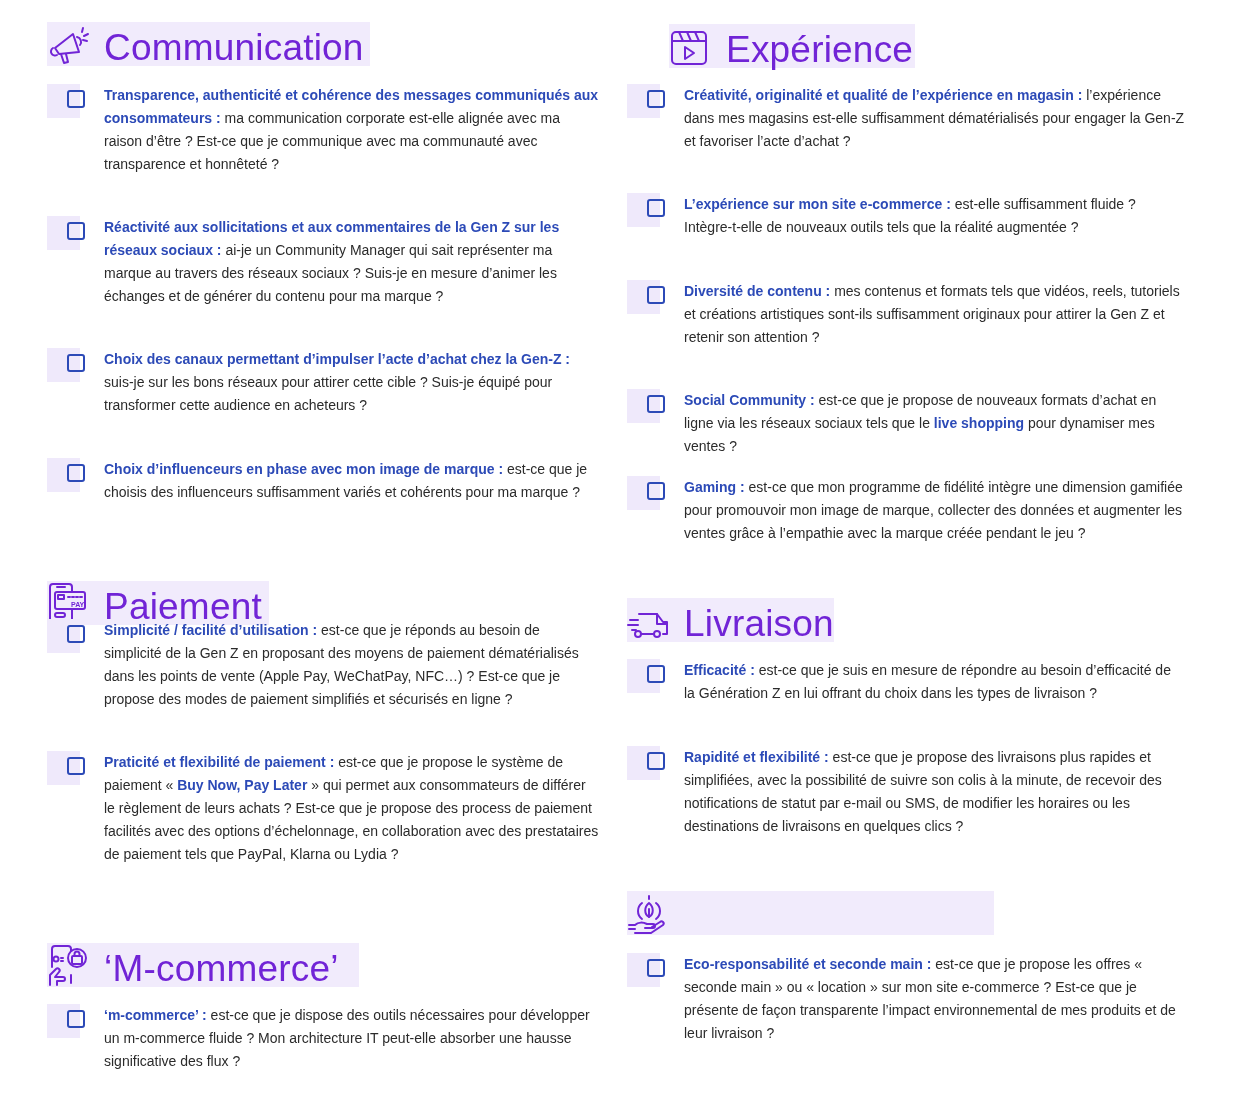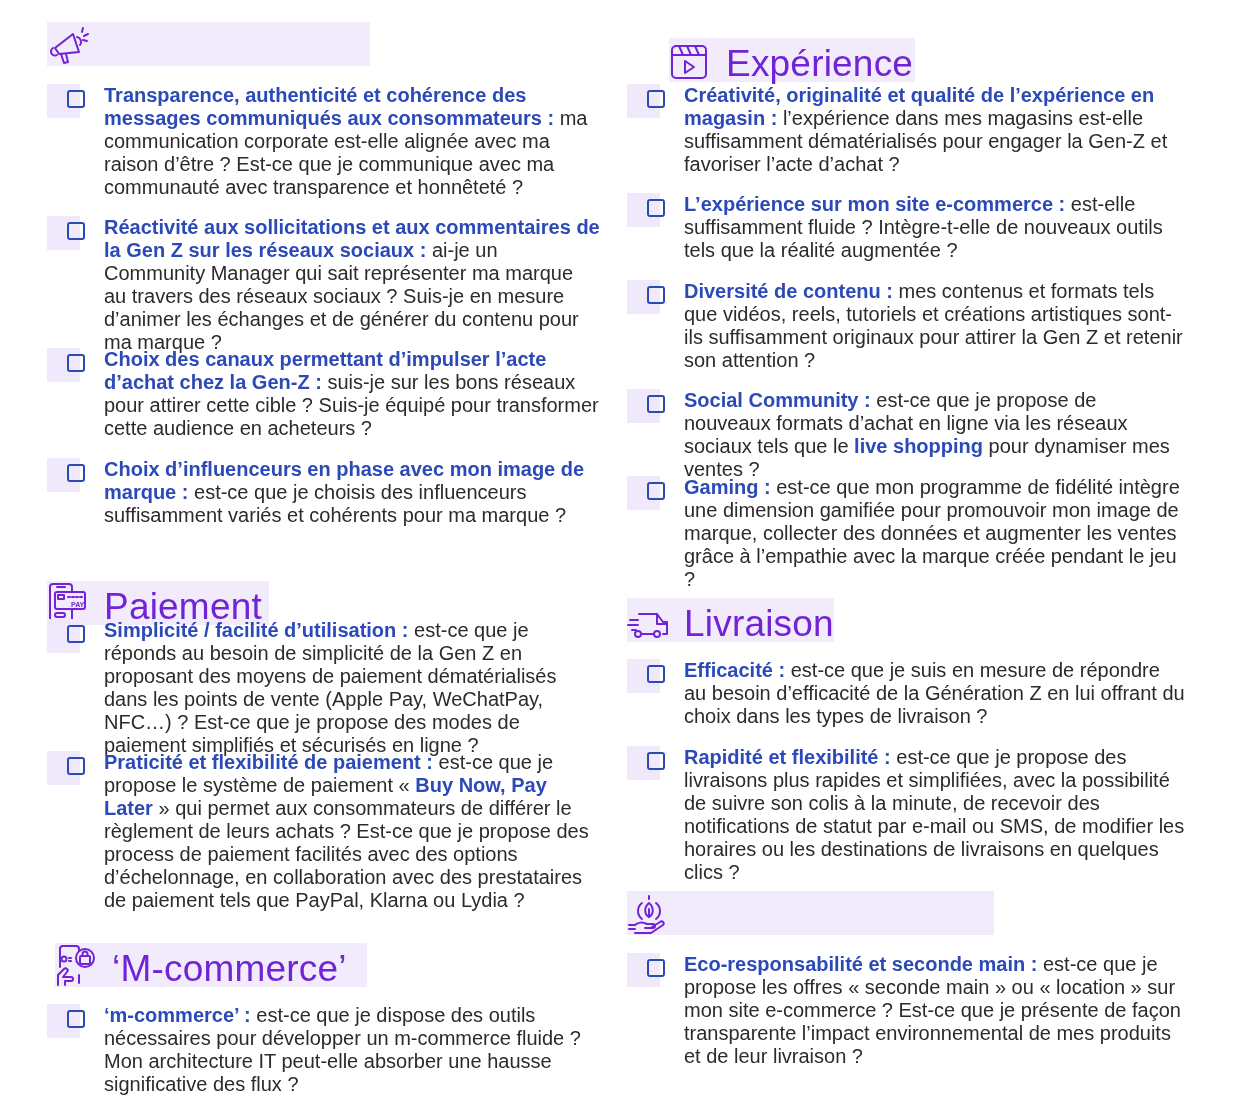--- a/index.html
+++ b/index.html
@@ -35,21 +35,21 @@
     position: absolute; left: 0; top: 0; width: 33px; height: 34px;
     background: #efe9fb;
   }
   .checkbox {
     position: absolute; left: 20px; top: 6px; width: 18px; height: 18px;
     border: 2.5px solid #2c4ab7; border-radius: 3px; background: transparent;
     box-sizing: border-box; cursor: pointer;
   }
   .item-text {
     position: absolute; left: 57px; top: 0; right: 12px;
-    font-size: 20px; line-height: 23px; color: #2b2b2b;
+    font-size: 14px; line-height: 23px; color: #2b2b2b;
   }
   .item-text b { color: #2c4ab7; font-weight: bold; }
 </style>
 </head>
 <body>
 
 <div class="col col-left">
 
   <div class="section" style="top:22px;">
     <div class="section-header">
@@ -58,20 +58,21 @@
         <svg viewBox="0 0 44 44" fill="none" stroke="#7124d6" stroke-width="2" stroke-linecap="round" stroke-linejoin="round">
           <path d="M8 24 L26 10 L32 28 L12 30 Z"></path>
           <path d="M6 24 a4 4 0 0 0 4 7"></path>
           <path d="M14 30 l3 9 l4 -1 l-2 -8"></path>
           <path d="M30 13 a5 5 0 0 1 3 8"></path>
           <path d="M36 4 l-1 4"></path>
             <path d="M41 10 l-4 2"></path>
             <path d="M40 17 l-4 -1"></path>
         </svg>
       </div>
+      <div class="section-title">Communication</div>
     </div>
   </div>
 
   <div class="item" style="top:84px;">
     <div class="check-bg"></div>
     <div class="checkbox"></div>
     <div class="item-text"><b>Transparence, authenticité et cohérence des messages communiqués aux consommateurs :</b><span> ma communication corporate est-elle alignée avec ma raison d’être ? Est-ce que je communique avec ma communauté avec transparence et honnêteté ?</span></div>
   </div>
 
   <div class="item" style="top:216px;">
@@ -115,21 +116,21 @@
     <div class="checkbox"></div>
     <div class="item-text"><b>Simplicité / facilité d’utilisation :</b><span> est-ce que je réponds au besoin de simplicité de la Gen Z en proposant des moyens de paiement dématérialisés dans les points de vente (Apple Pay, WeChatPay, NFC…) ? Est-ce que je propose des modes de paiement simplifiés et sécurisés en ligne ?</span></div>
   </div>
 
   <div class="item" style="top:751px;">
     <div class="check-bg"></div>
     <div class="checkbox"></div>
     <div class="item-text"><b>Praticité et flexibilité de paiement :</b><span> est-ce que je propose le système de paiement « </span><b>Buy Now, Pay Later</b><span> » qui permet aux consommateurs de différer le règlement de leurs achats ? Est-ce que je propose des process de paiement facilités avec des options d’échelonnage, en collaboration avec des prestataires de paiement tels que PayPal, Klarna ou Lydia ?</span></div>
   </div>
 
-  <div class="section" style="top:943px;margin-left:8px;">
+  <div class="section" style="top:943px;">
     <div class="section-header">
       <div class="header-bg" style="width:312px;"></div>
       <div class="header-icon">
         <svg viewBox="0 0 44 44" fill="none" stroke="#7124d6" stroke-width="2" stroke-linecap="round" stroke-linejoin="round">
           <path d="M24 6 v-2 a3 3 0 0 0 -3 -3 h-13 a3 3 0 0 0 -3 3 v18"></path>
           <path d="M24 30 v8"></path>
           <circle cx="9" cy="14" r="2.5"></circle>
           <path d="M14 13 h2 M14 16 h2"></path>
           <circle cx="30" cy="13" r="9"></circle>
           <rect x="25" y="11" width="10" height="8" rx="1"></rect>
@@ -143,21 +144,21 @@
 
   <div class="item" style="top:1004px;">
     <div class="check-bg"></div>
     <div class="checkbox"></div>
     <div class="item-text"><b>‘m-commerce’ :</b><span> est-ce que je dispose des outils nécessaires pour développer un m-commerce fluide ? Mon architecture IT peut-elle absorber une hausse significative des flux ?</span></div>
   </div>
 </div>
 
 <div class="col col-right">
 
-  <div class="section" style="top:38px;padding-left:42px;">
+  <div class="section" style="top:24px;padding-left:42px;">
     <div class="section-header">
       <div class="header-bg" style="width:246px;"></div>
       <div class="header-icon">
         <svg viewBox="0 0 44 44" fill="none" stroke="#7124d6" stroke-width="2" stroke-linecap="round" stroke-linejoin="round">
           <rect x="3" y="6" width="34" height="32" rx="4"></rect>
           <path d="M3 15 h34"></path>
           <path d="M10 6 l4 9 M18 6 l4 9 M26 6 l4 9"></path>
           <path d="M16 21 l9 6 l-9 6 z"></path>
         </svg>
       </div>

